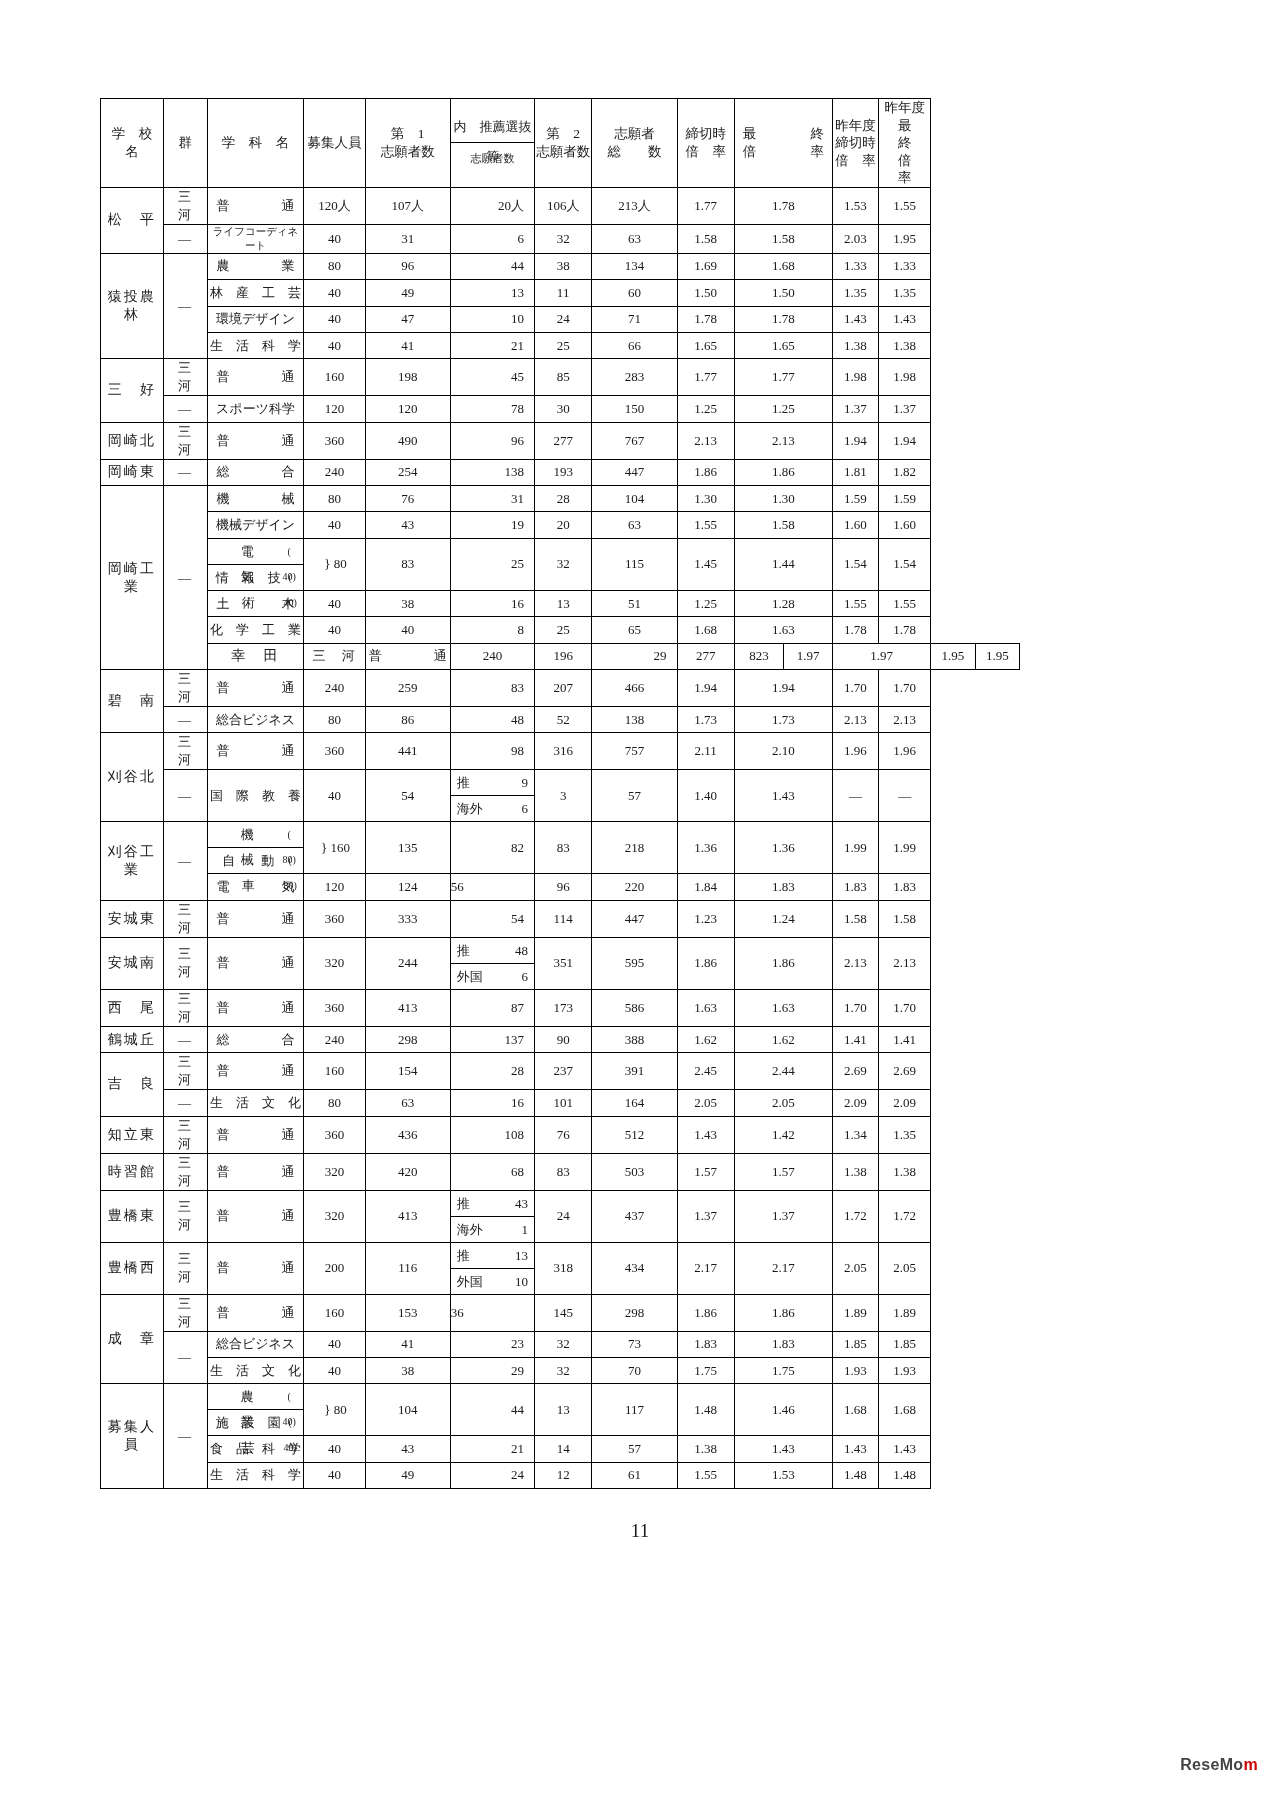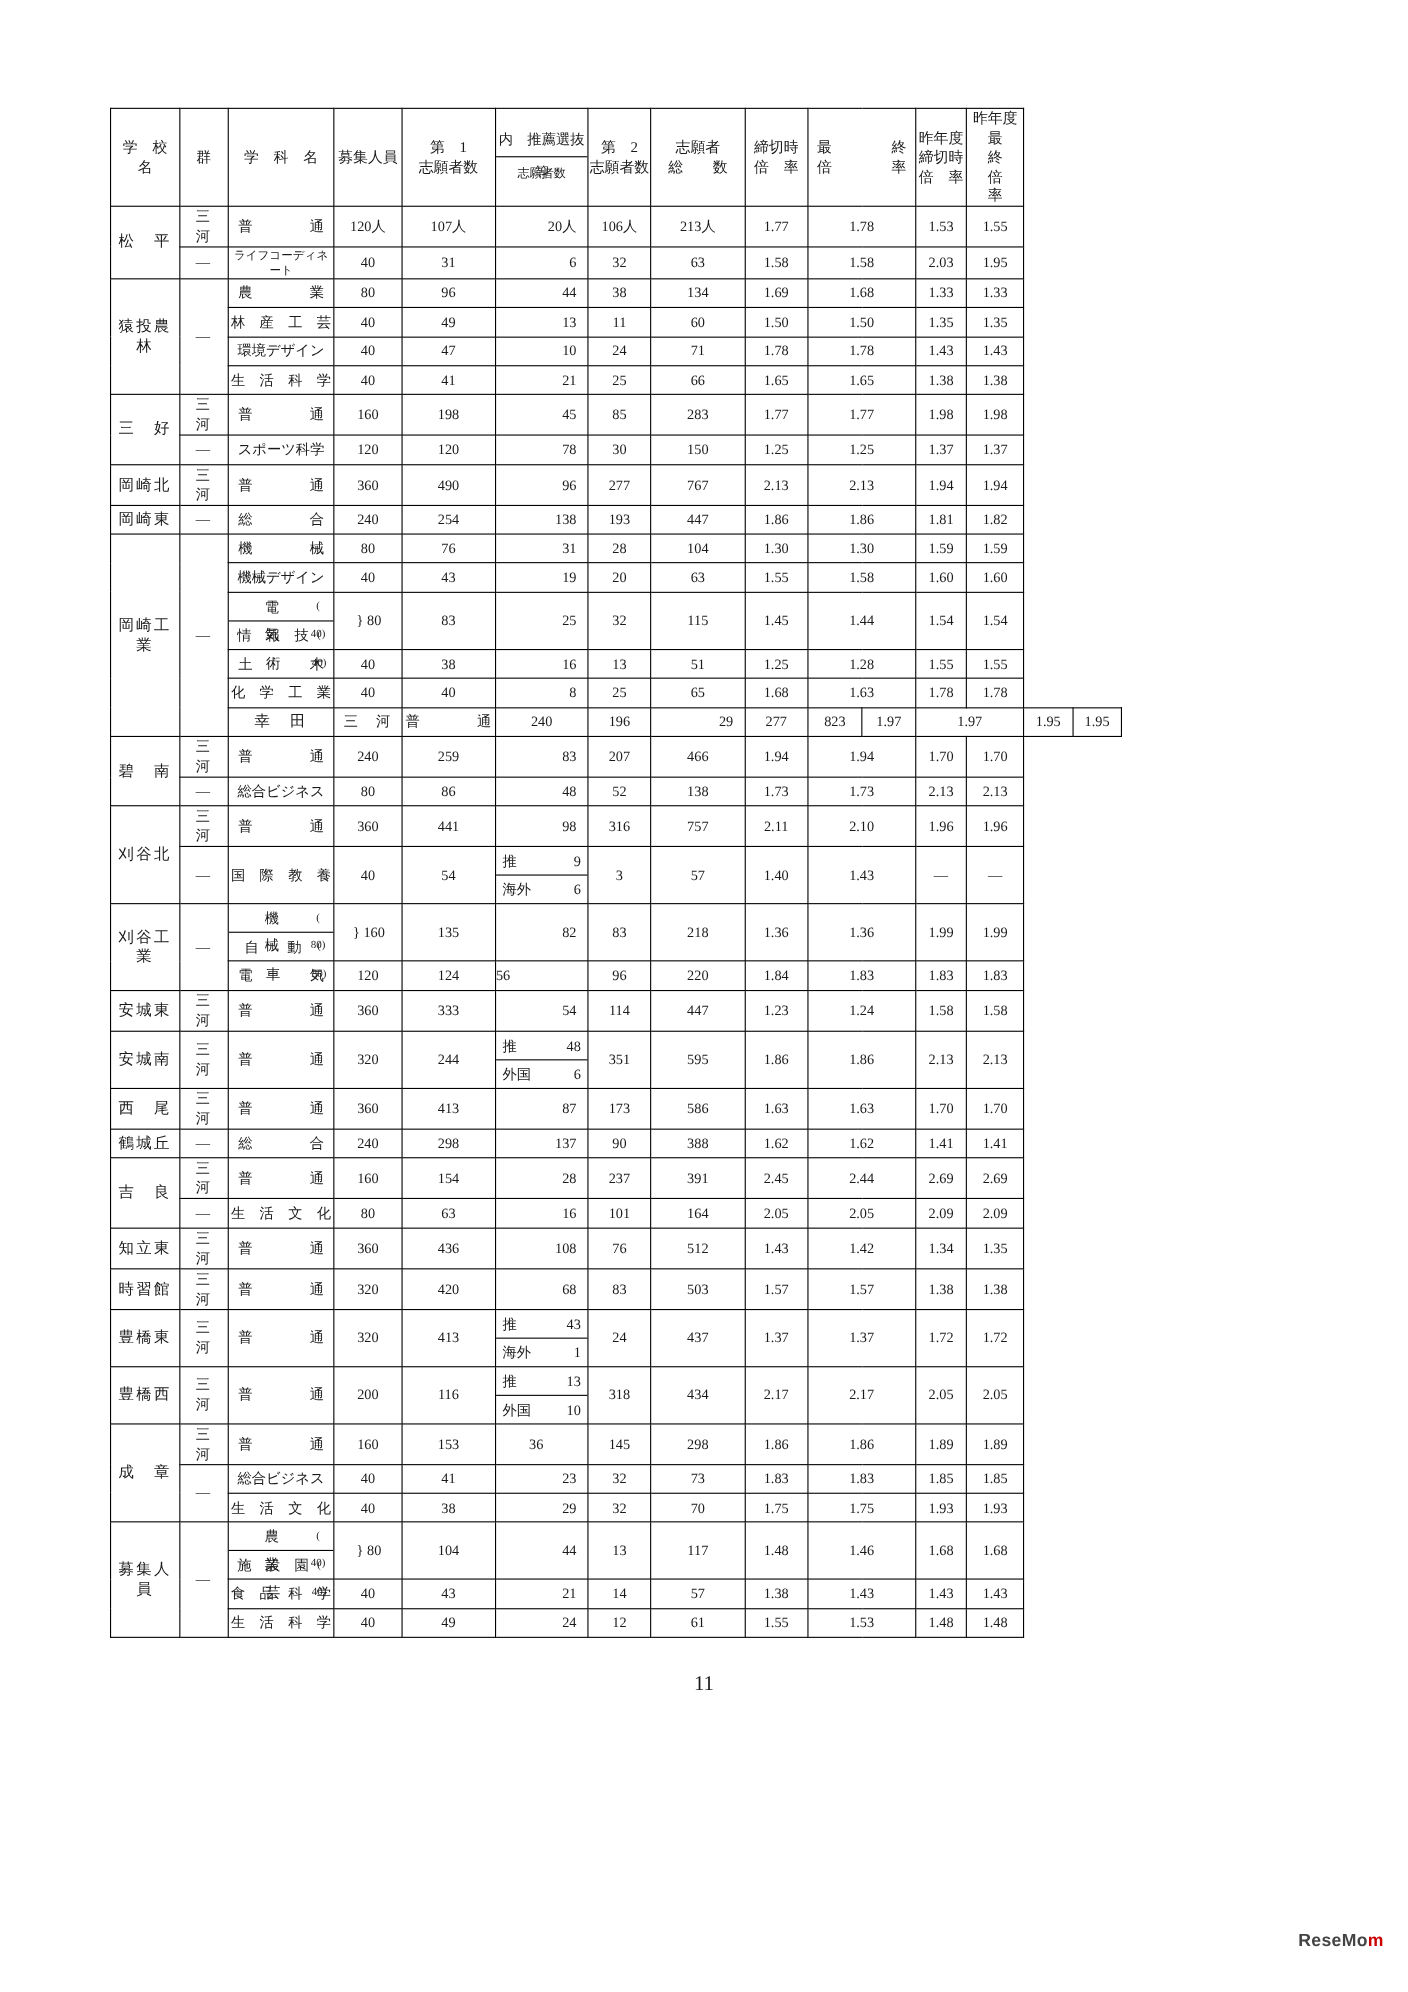--- a/index.html
+++ b/index.html
@@ -602,21 +602,21 @@
           <td class="rate2" colspan="2">2.17</td>
           <td class="prev">2.05</td>
           <td class="prev">2.05</td>
         </tr>
         <tr class="row" style="height: 25.4px;">
           <td class="school" rowspan="3">成　章</td>
           <td class="gun" rowspan="1">三　河</td>
           <td class="dept">普　　　　通</td>
           <td class="num">160</td>
           <td class="num1">153</td>
-          <td class="inner" style="text-align: center; padding-right: 10px;">36</td>
+          <td class="inner" style="text-align: left; padding-right: 10px;">36</td>
           <td class="num2">145</td>
           <td class="total">298</td>
           <td class="rate">1.86</td>
           <td class="rate2" colspan="2">1.86</td>
           <td class="prev">1.89</td>
           <td class="prev">1.89</td>
         </tr>
         <tr class="row" style="height: 25.4px;">
           <td class="gun" rowspan="2">―</td>
           <td class="dept">総合ビジネス</td>

